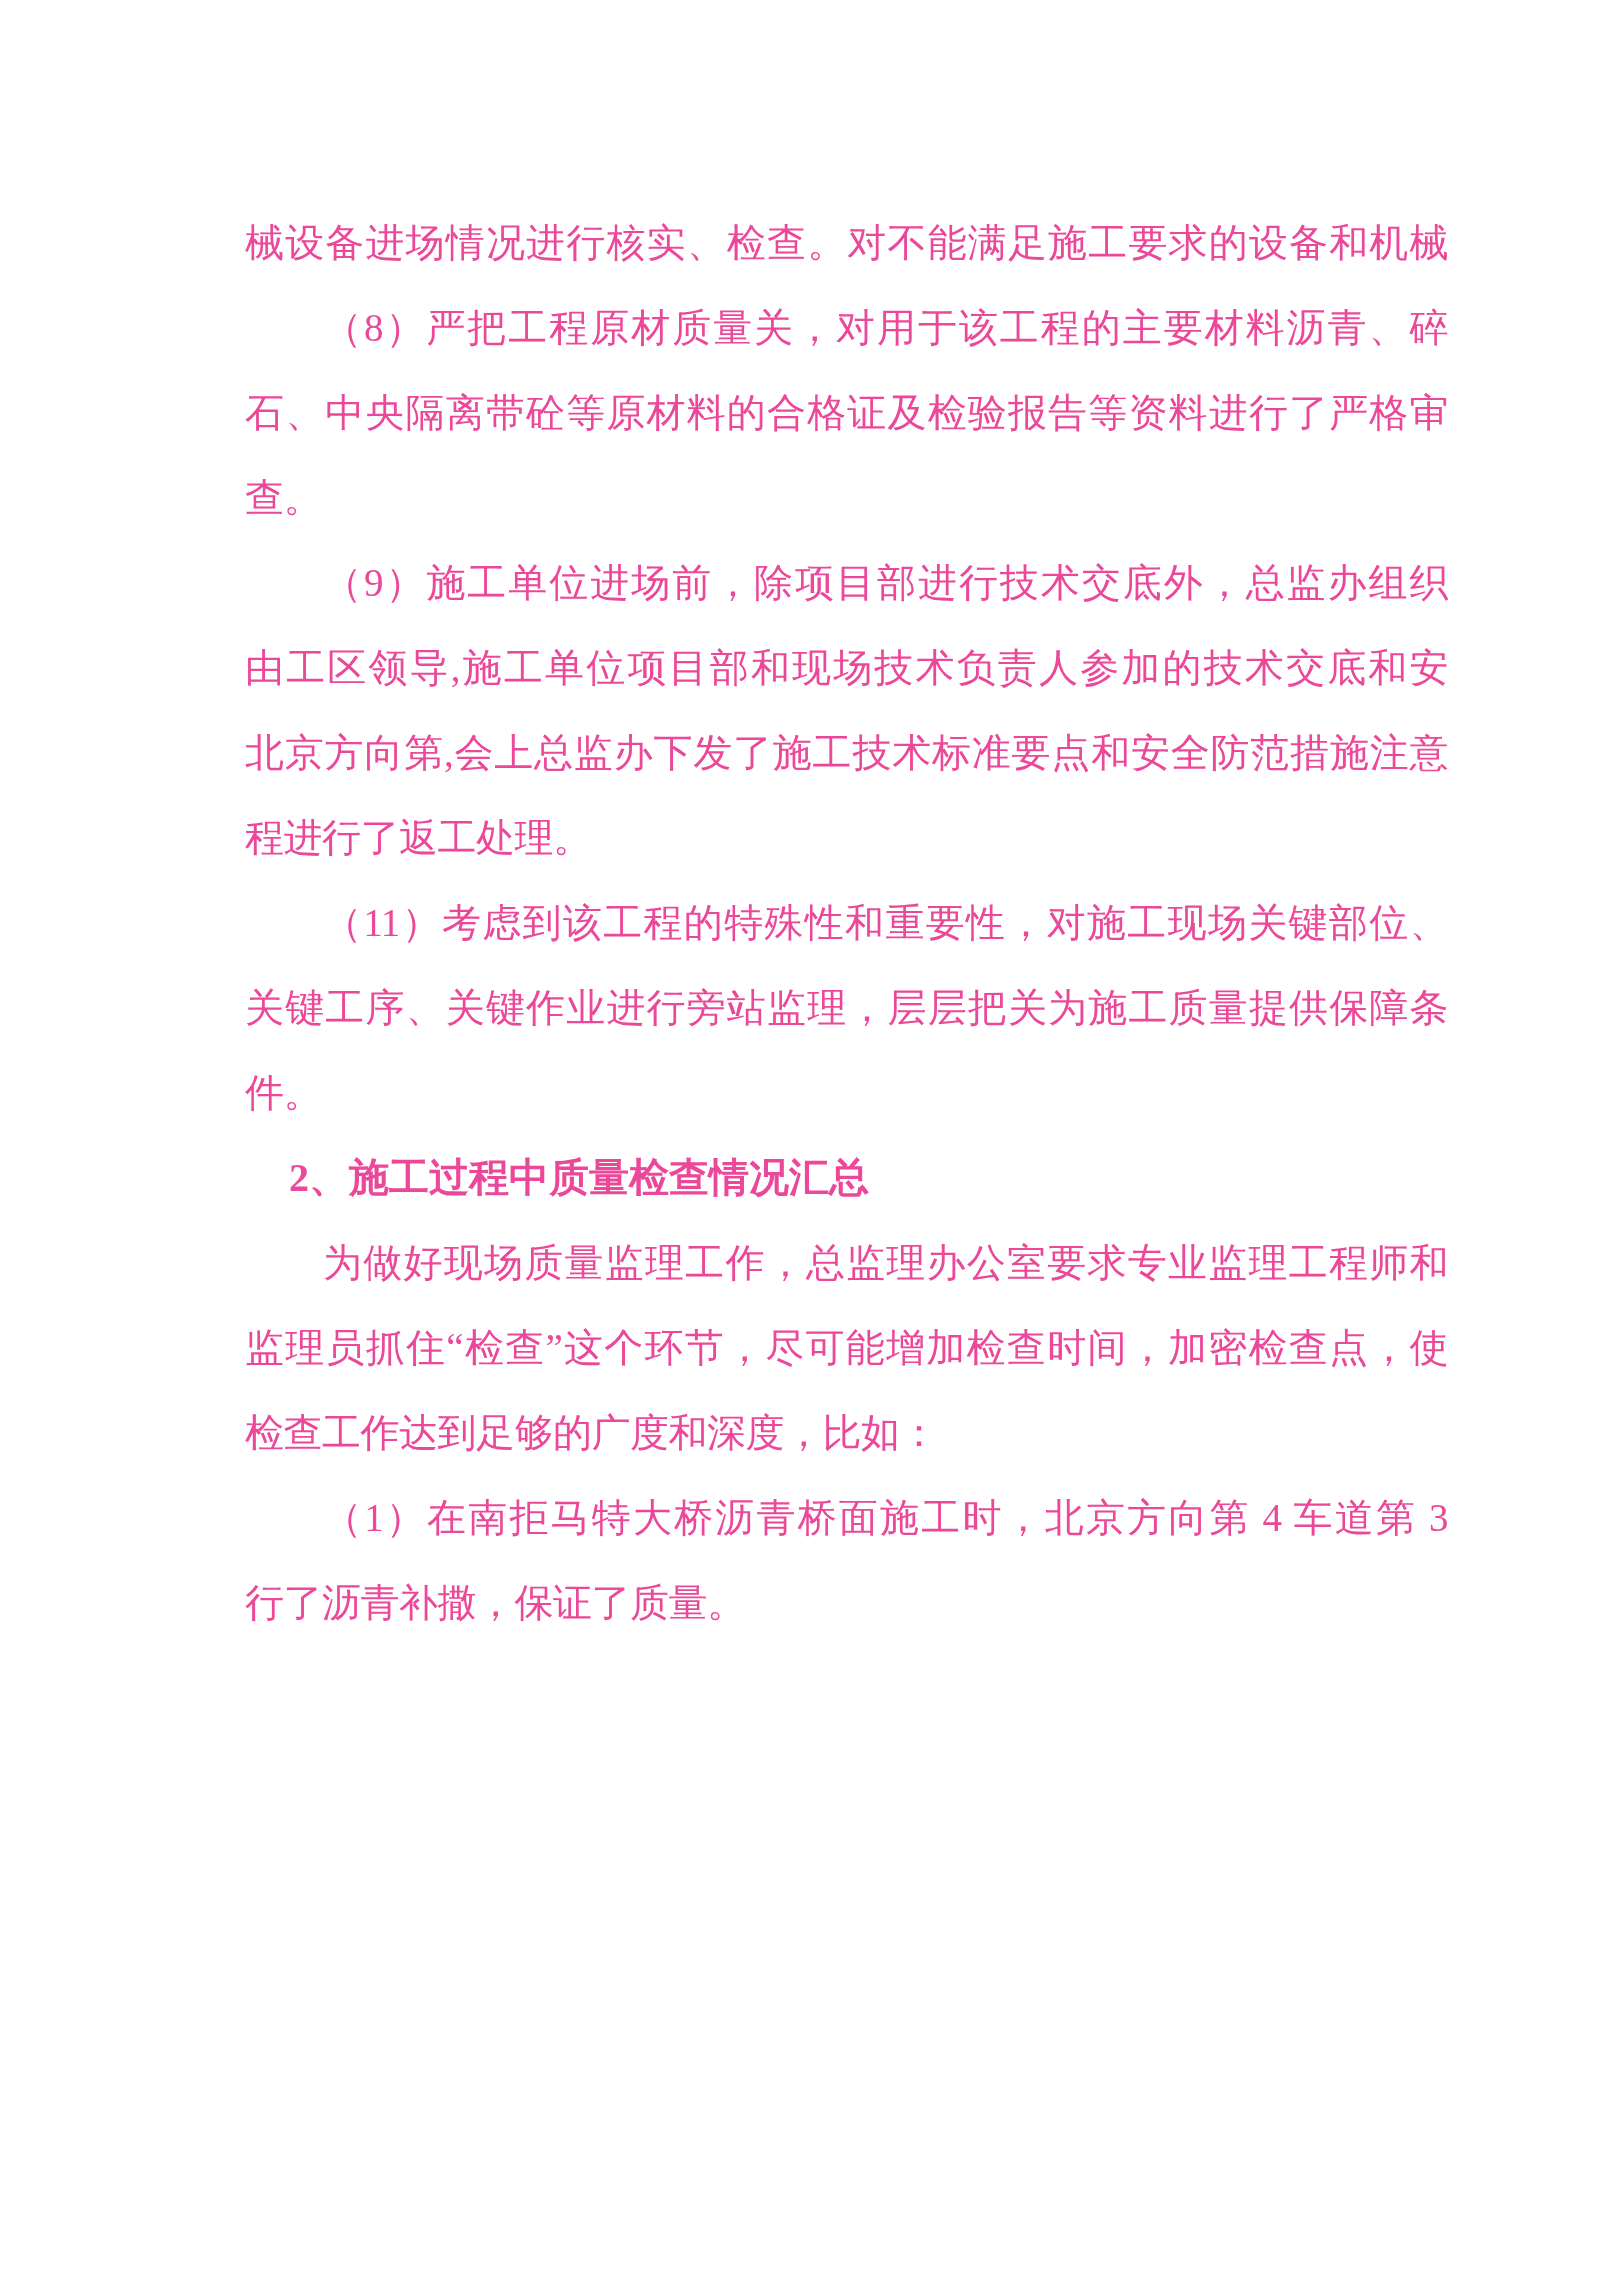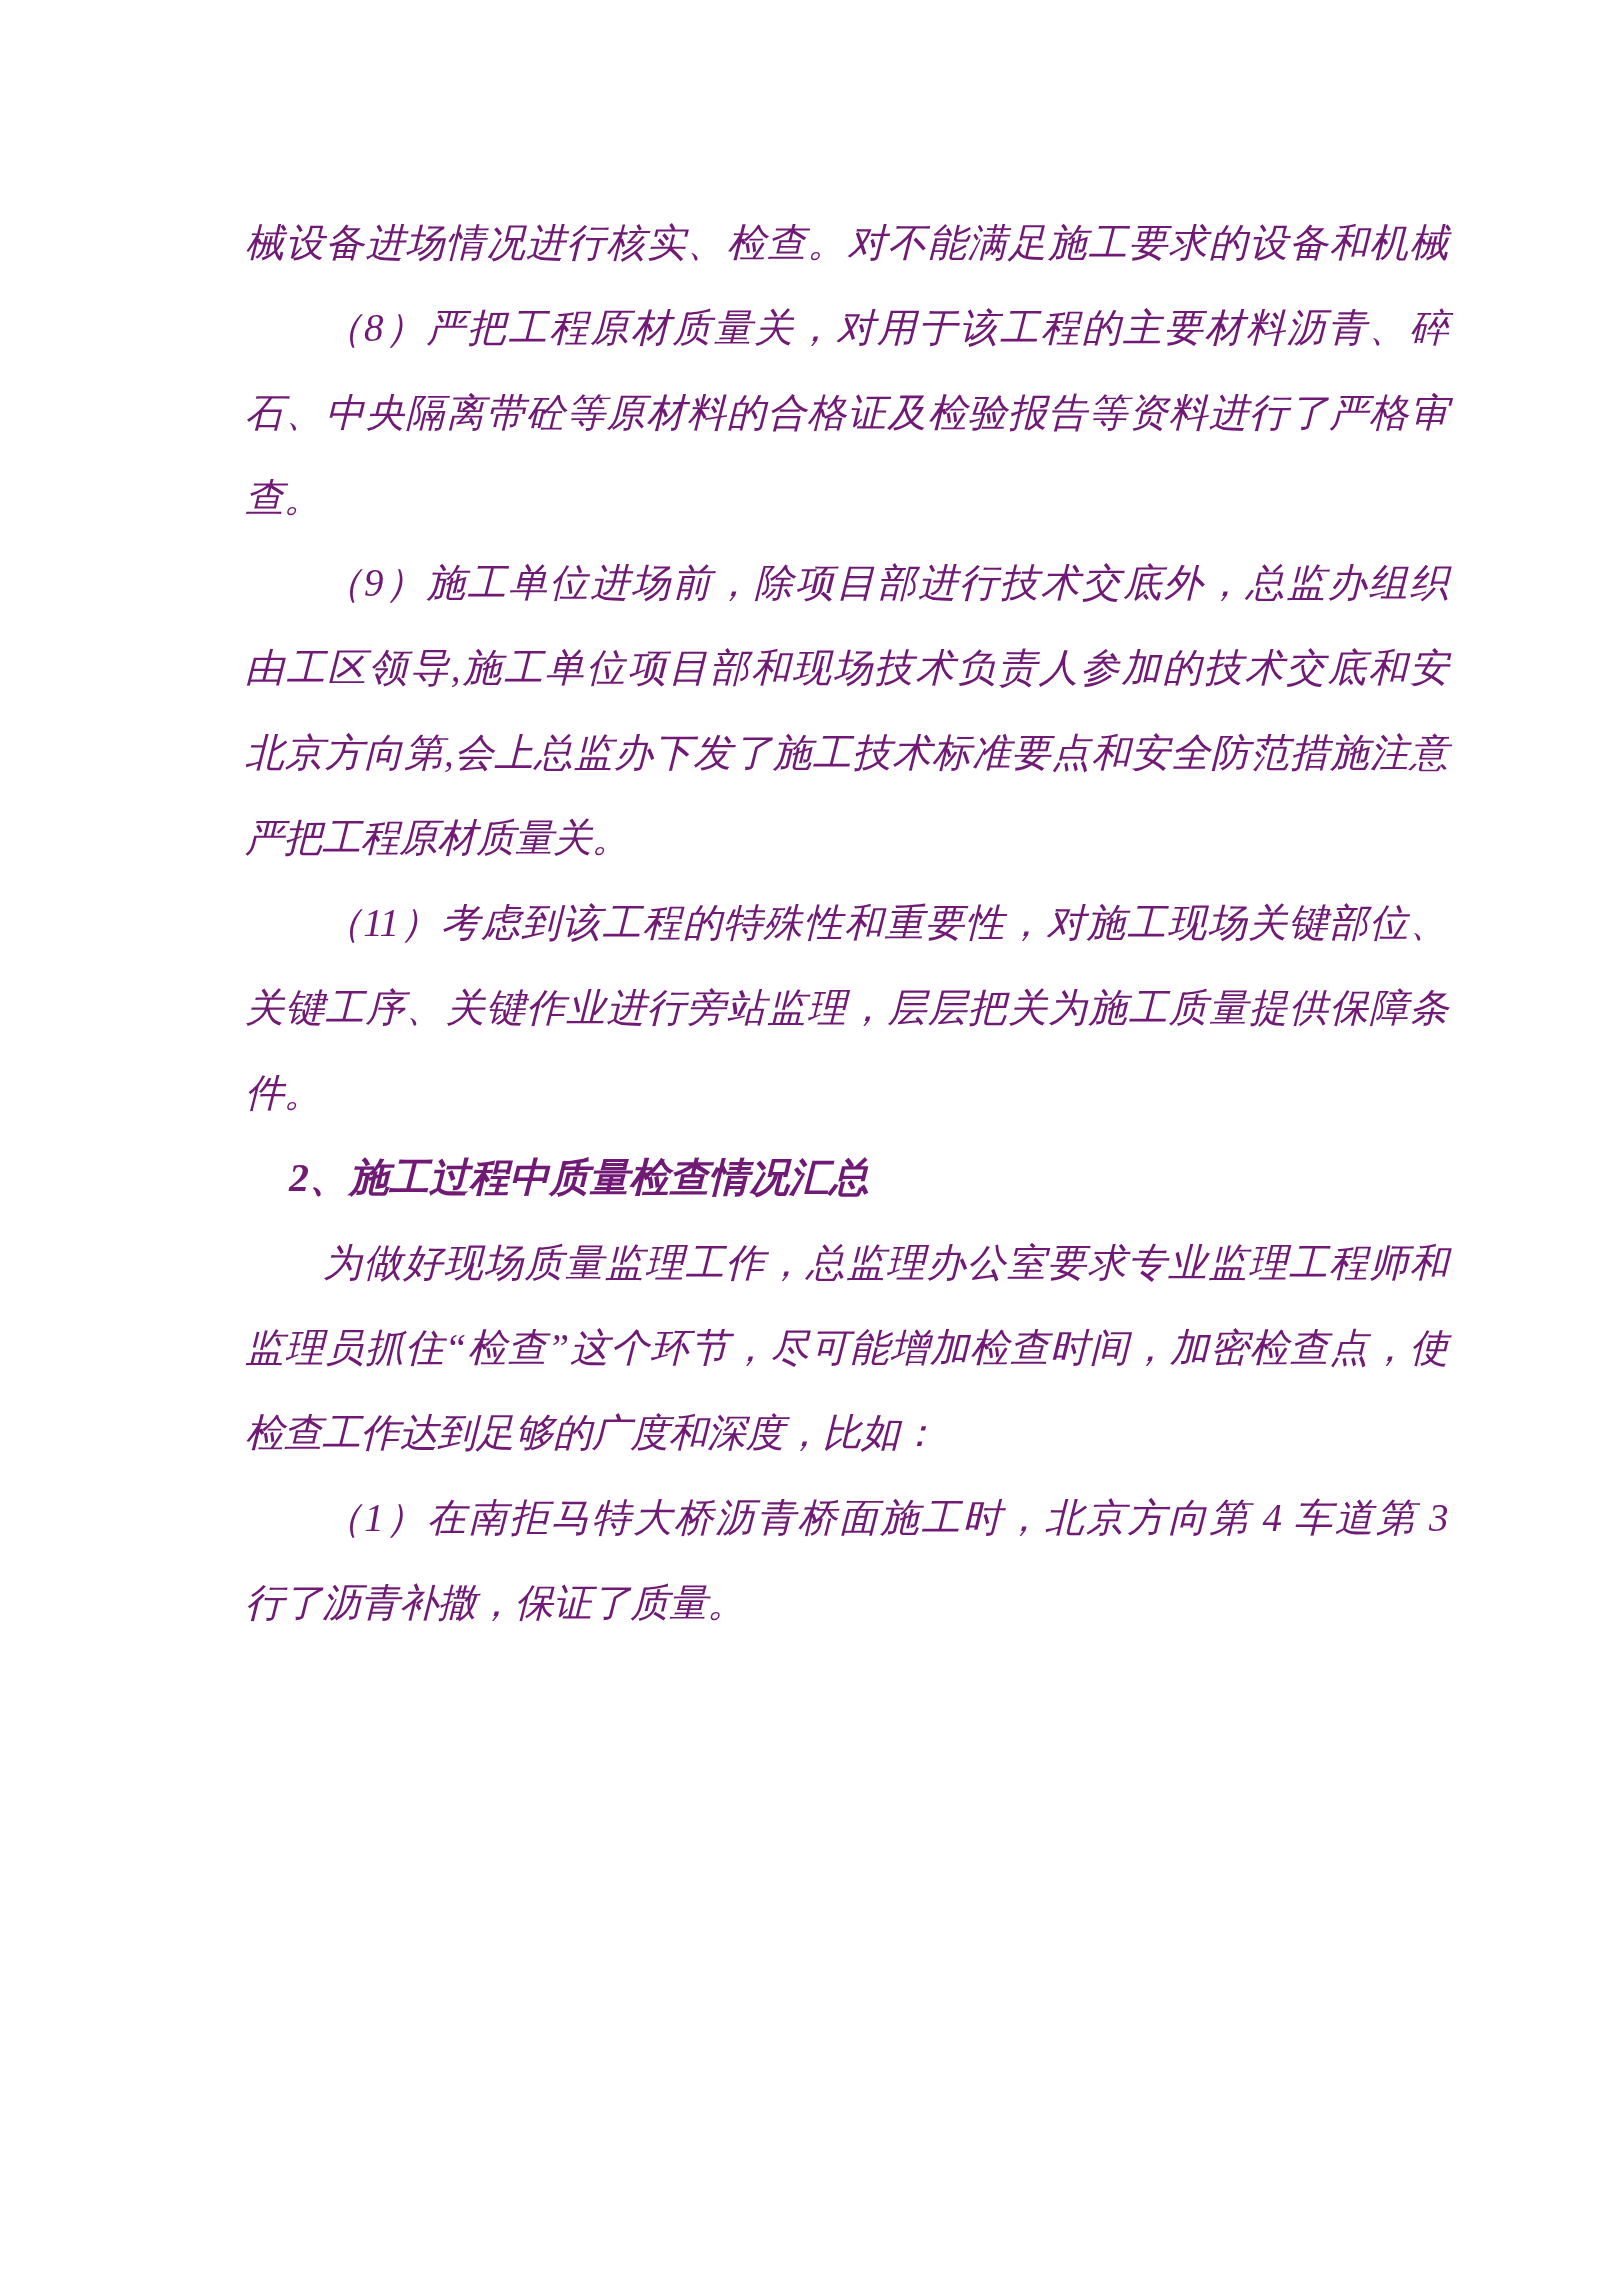--- a/index.html
+++ b/index.html
@@ -18,26 +18,25 @@
   .textblock {
     position: absolute;
     left: 245px;
     top: 200px;
     width: 1203px;
   }
   .line {
     height: 85px;
     line-height: 85px;
     font-size: 39px;
-    color: #701a75;
+    color: #ec4899;
     letter-spacing: -0.5px;
     text-align: justify;
     text-align-last: justify;
     overflow: visible;
-    font-style: italic;
   }
   .line.first {
     text-indent: 78px;
   }
   .line.end {
     text-align: left;
     text-align-last: left;
   }
   .line.heading {
     font-weight: bold;
@@ -53,21 +52,21 @@
 
 <div class="page">
   <div class="textblock">
       <div class="line body">械设备进场情况进行核实、检查。对不能满足施工要求的设备和机械</div>
       <div class="line body first">（8）严把工程原材质量关，对用于该工程的主要材料沥青、碎</div>
       <div class="line body">石、中央隔离带砼等原材料的合格证及检验报告等资料进行了严格审</div>
       <div class="line body end">查。</div>
       <div class="line body first">（9）施工单位进场前，除项目部进行技术交底外，总监办组织</div>
       <div class="line body">由工区领导,施工单位项目部和现场技术负责人参加的技术交底和安</div>
       <div class="line body">北京方向第,会上总监办下发了施工技术标准要点和安全防范措施注意</div>
-      <div class="line body end">严把工程原材质量关。</div>
+      <div class="line body end">程进行了返工处理。</div>
       <div class="line body first">（11）考虑到该工程的特殊性和重要性，对施工现场关键部位、</div>
       <div class="line body">关键工序、关键作业进行旁站监理，层层把关为施工质量提供保障条</div>
       <div class="line body end">件。</div>
       <div class="line heading">2、施工过程中质量检查情况汇总</div>
       <div class="line body first">为做好现场质量监理工作，总监理办公室要求专业监理工程师和</div>
       <div class="line body">监理员抓住“检查”这个环节，尽可能增加检查时间，加密检查点，使</div>
       <div class="line body end">检查工作达到足够的广度和深度，比如：</div>
       <div class="line body first">（1）在南拒马特大桥沥青桥面施工时，北京方向第 4 车道第 3</div>
       <div class="line body end">行了沥青补撒，保证了质量。</div>
     </div>

